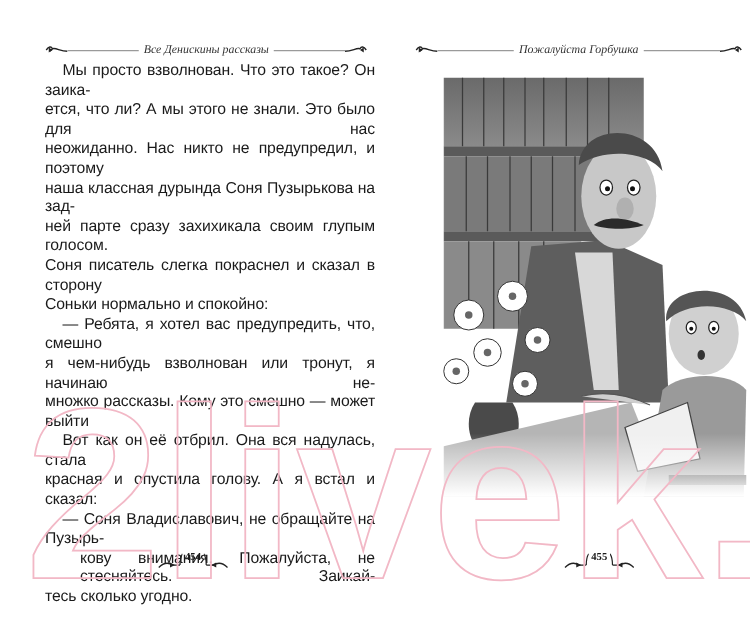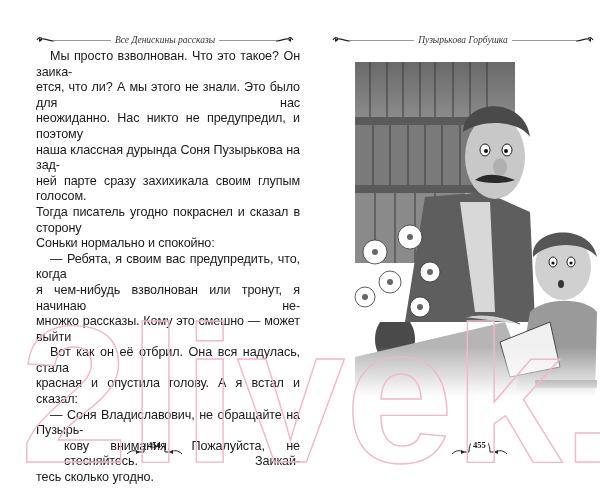--- a/index.html
+++ b/index.html
@@ -40,23 +40,23 @@
       <path d="M15 4 L12 6 L15 8 Z" fill="#222"></path>
     </svg>
   </div>
 
   <div class="text-col" id="left-text">
       <p class="indent" style="text-align-last: justify;">Мы просто взволнован. Что это такое? Он заика-</p>
       <p class="" style="text-align-last: justify;">ется, что ли? А мы этого не знали. Это было для нас</p>
       <p class="" style="text-align-last: justify;">неожиданно. Нас никто не предупредил, и поэтому</p>
       <p class="" style="text-align-last: justify;">наша классная дурында Соня Пузырькова на зад-</p>
       <p class="" style="text-align-last: justify;">ней парте сразу захихикала своим глупым голосом.</p>
-      <p class="" style="text-align-last: justify;">Тогда писатель угодно покраснел и сказал в сторону</p>
+      <p class="" style="text-align-last: justify;">Соня писатель слегка покраснел и сказал в сторону</p>
       <p class="">Соньки нормально и спокойно:</p>
-      <p class="indent" style="text-align-last: justify;">— Ребята, я своим вас предупредить, что, когда</p>
+      <p class="indent" style="text-align-last: justify;">— Ребята, я хотел вас предупредить, что, смешно</p>
       <p class="" style="text-align-last: justify;">я чем-нибудь взволнован или тронут, я начинаю не-</p>
       <p class="" style="text-align-last: justify;">множко рассказы. Кому это смешно — может выйти</p>
       <p class="indent" style="text-align-last: justify;">Вот как он её отбрил. Она вся надулась, стала</p>
       <p class="">красная и опустила голову. А я встал и сказал:</p>
       <p class="indent" style="text-align-last: justify;">— Соня Владиславович, не обращайте на Пузырь-</p>
       <p class="" style="text-align-last: justify; margin-left: 28px;">кову внимания. Пожалуйста, не стесняйтесь. Заикай-</p>
       <p class="">тесь сколько угодно.</p>
     </div>
 
   <div class="folio">
@@ -74,21 +74,21 @@
   </div>
 </div>
 
 <div class="page page-right">
   <div class="running-head">
     <svg class="orn" viewBox="0 0 18 12">
       <path d="M1 6 C3 3, 5 3, 6 5 L4 7 M6 5 C9 4, 12 7, 18 7" stroke="#222" stroke-width="1.1" fill="none"></path>
       <path d="M3 4 L6 6 L3 8 Z" fill="#222"></path>
     </svg>
     <div class="rh-line"></div>
-    <span class="rh-title">Пузырькова Горбушка</span>
+    <span class="rh-title">Пожалуйста Горбушка</span>
     <div class="rh-line"></div>
     <svg class="orn" viewBox="0 0 18 12">
       <path d="M0 7 C6 7, 9 4, 12 5 C13 3, 15 3, 17 6" stroke="#222" stroke-width="1.1" fill="none"></path>
       <path d="M15 4 L12 6 L15 8 Z" fill="#222"></path>
     </svg>
   </div>
 
   <svg class="illustration" viewBox="0 0 265 335">
     <defs>
       <linearGradient id="fadeL" x1="0" y1="0" x2="1" y2="0">

